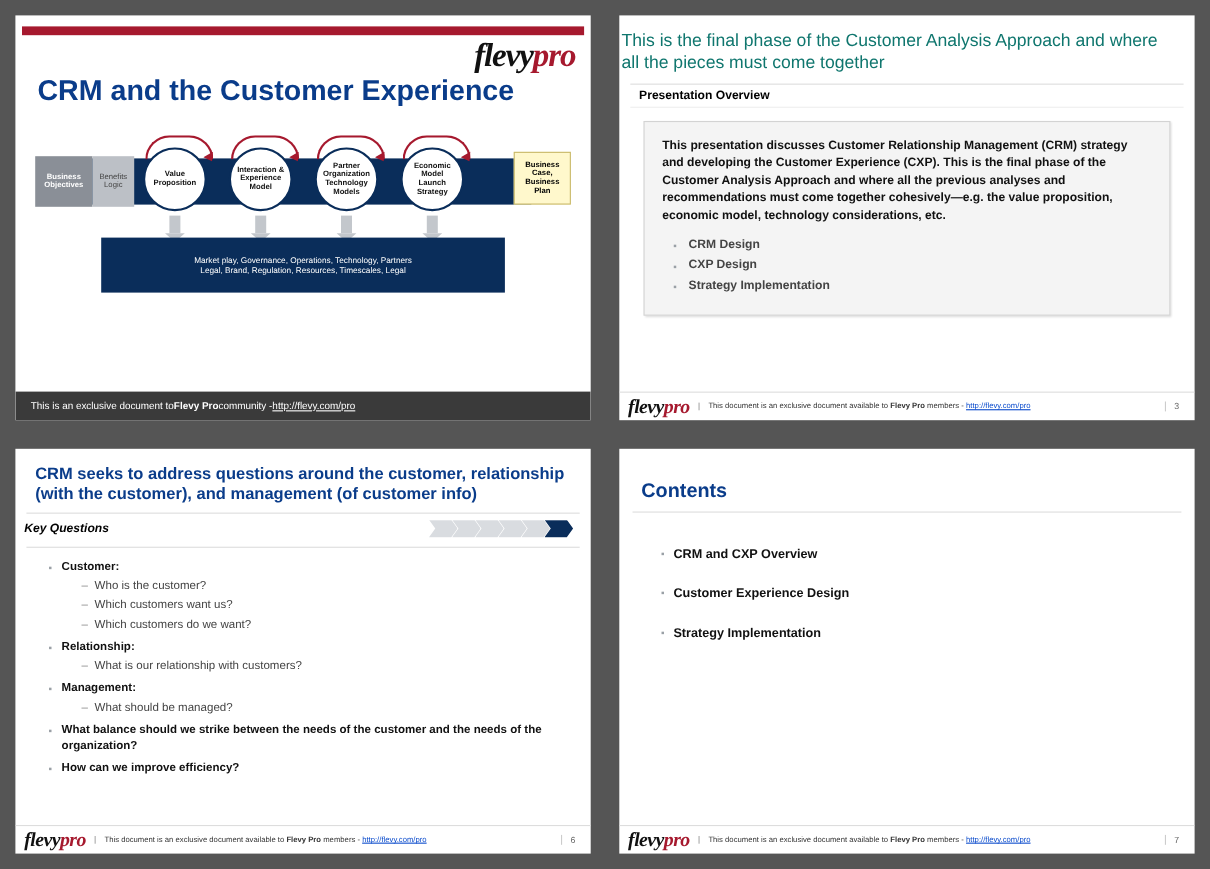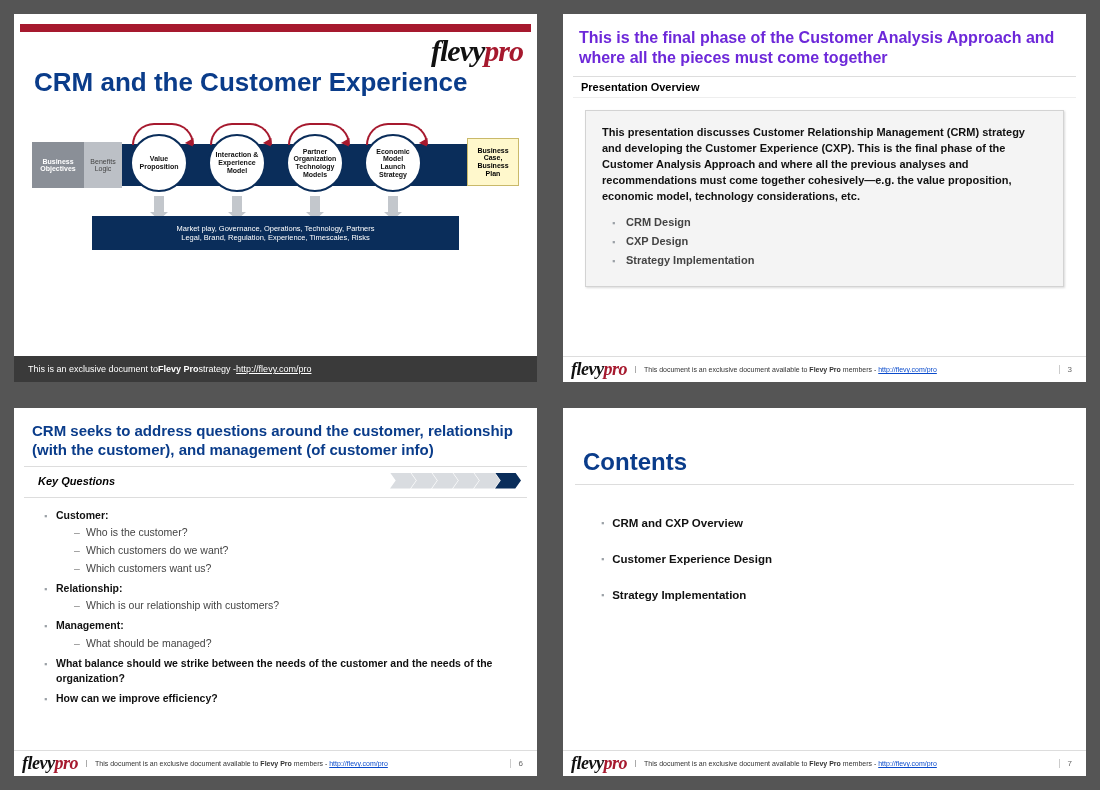--- a/index.html
+++ b/index.html
@@ -36,59 +36,59 @@
   .s1-diagram { position:relative; margin: 12px 18px 8px 18px; height: 140px; }
   .s1-navy { position:absolute; left:40px; right:36px; top:28px; height:42px; background:#0a2d5a; }
   .s1-greybox { position:absolute; left:0; top:26px; width:52px; height:46px; background:#8a8f97; color:#fff; font-size:7px; font-weight:bold; display:flex; align-items:center; justify-content:center; text-align:center; padding:2px; }
   .s1-greybox2 { position:absolute; left:52px; top:26px; width:38px; height:46px; background:#bcc0c6; color:#444; font-size:7px; display:flex; align-items:center; justify-content:center; text-align:center; padding:2px; }
   .s1-circle { position:absolute; top:18px; width:58px; height:58px; border:2px solid #0a2d5a; border-radius:50%; background:#fff; font-size:7px; font-weight:bold; color:#111; display:flex; align-items:center; justify-content:center; text-align:center; padding:4px; line-height:1.1; }
   .s1-endbox { position:absolute; top:22px; right:0; width:52px; height:48px; background:#fff8cc; border:1px solid #c9b96a; font-size:7px; font-weight:bold; display:flex; align-items:center; justify-content:center; text-align:center; padding:3px; line-height:1.1;}
   .s1-redcurve { position:absolute; top:7px; width:62px; height:22px; border:2px solid #a6192e; border-bottom:none; border-radius:34px 34px 0 0; }
   .s1-redcurve::after { content:""; position:absolute; right:-4px; bottom:-2px; border-left:5px solid transparent; border-right:5px solid transparent; border-top:7px solid #a6192e; transform:rotate(-30deg);}
   .s1-greyarrow { position:absolute; top:80px; width:10px; height:16px; background:#c3c7cc; }
   .s1-greyarrow::after{content:"";position:absolute;left:-4px;bottom:-8px;border-left:9px solid transparent;border-right:9px solid transparent;border-top:8px solid #c3c7cc;}
-  .s1-belowbox { position:absolute; left:60px; right:60px; top:100px; height:34px; background:#0a2d5a; color:#fff; font-size:7.5px; display:flex; flex-direction:column; align-items:center; justify-content:center; text-align:center; padding:3px 6px; line-height:1.25;}
+  .s1-belowbox { position:absolute; left:60px; right:60px; top:100px; height:50px; background:#0a2d5a; color:#fff; font-size:7.5px; display:flex; flex-direction:column; align-items:center; justify-content:center; text-align:center; padding:3px 6px; line-height:1.25;}
   .s1-footer { margin-top:auto; background:#3a3a3a; color:#fff; font-size:9px; padding:8px 14px; display:flex; align-items:center; }
   .s1-footer a{ color:#fff; }
 
   
-  .s2-title { color:#6d28d9; font-weight:bold; font-size:16px; padding:14px 18px 6px 16px; line-height:1.25;}
+  .s2-title { color:#0f766e; font-weight:normal; font-size:16px; padding:14px 18px 6px 2px; line-height:1.25;}
   .s2-subtitle { font-weight:bold; font-size:11px; padding:0 18px 6px 18px; border-top:1px solid #ddd; border-bottom:1px solid #eee; margin:2px 10px 8px 10px; padding:4px 8px;}
   .s2-box { margin:4px 22px 8px 22px; background:#f4f4f4; border:1px solid #d3d3d3; box-shadow:1px 1px 2px rgba(0,0,0,.15); padding:14px 16px; font-size:11px; line-height:1.45; color:#111;}
   .s2-box p{ margin-bottom:10px;}
   .s2-box ul{ list-style:none; padding-left:14px; }
   .s2-box ul li{ position:relative; padding-left:10px; margin:3px 0; color:#444; font-weight:bold;}
   .s2-box ul li::before{ content:"▪"; position:absolute; left:-4px; color:#9aa0a6; font-size:9px; top:2px;}
   .bottom-footer { margin-top:auto; border-top:1px solid #ddd; display:flex; align-items:center; padding:4px 8px 4px 8px; height:26px;}
   .bottom-footer .flogo { font-family: Georgia, 'Times New Roman', serif; font-style: italic; font-weight: bold; font-size:18px; letter-spacing:-0.5px; margin-right:8px;}
   .bottom-footer .flogo .black{color:#111;} .bottom-footer .flogo .red{color:#a6192e;}
   .bottom-footer .ftxt { font-size:7px; color:#333; border-left:1px solid #aaa; padding-left:8px;}
   .bottom-footer .ftxt a{color:#0a4bcc;}
   .bottom-footer .pageno { margin-left:auto; font-size:8px; color:#666; padding-right:6px; border-left:1px solid #ccc; padding-left:8px;}
 
   
   .s3-title { color:#0a3c8a; font-weight:bold; font-size:15px; padding:14px 18px 4px 18px; line-height:1.25;}
   .s3-hr { border-top:1px solid #ddd; margin:2px 10px;}
-  .s3-row { display:flex; align-items:center; padding:4px 16px 6px 24px;text-align:right;}
+  .s3-row { display:flex; align-items:center; padding:4px 16px 6px 8px;text-align:right;}
   .s3-kq { font-style:italic; font-weight:bold; font-size:11px; flex:0 0 auto;}
   .s3-chevrons { flex:1; display:flex; justify-content:flex-end; gap:0;}
   .chev { width:26px; height:16px; background:#d9dce0; clip-path: polygon(0 0, 78% 0, 100% 50%, 78% 100%, 0 100%, 22% 50%); margin-left:-5px;}
   .chev.active{ background:#0a2d5a; }
   .s3-body { padding:4px 8px 6px 30px; font-size:10.5px; line-height:1.5; color:#111;}
   .s3-body > ul { list-style:none; }
   .s3-body > ul > li { position:relative; padding-left:12px; margin:4px 0;}
   .s3-body > ul > li::before{content:"▪"; position:absolute; left:0; color:#9aa0a6; font-size:9px; top:2px;}
   .s3-body > ul > li > b { font-weight:bold; }
   .s3-body ul ul { list-style:none; padding-left:18px; }
   .s3-body ul ul li { position:relative; padding-left:12px; color:#444; margin:2px 0;}
   .s3-body ul ul li::before{content:"–"; position:absolute; left:0; color:#888;}
   .s3-body .boldline{ font-weight:bold; }
 
   
-  .s4-title { color:#0a3c8a; font-weight:bold; font-size:24px; padding:40px 20px 6px 20px; }
+  .s4-title { color:#0a3c8a; font-weight:bold; font-size:18px; padding:28px 20px 6px 20px; }
   .s4-hr { border-top:1px solid #ddd; margin:2px 12px 20px 12px;}
   .s4-list { padding:0 28px; }
   .s4-item { font-size:11.5px; font-weight:bold; color:#111; padding:12px 10px; position:relative;}
   .s4-item::before{content:"▪"; color:#9aa0a6; font-size:9px; margin-right:8px; position:relative; top:-1px;}
   .s4-item.hl { background:#f1f1f1; }
 </style>
 </head>
 <body>
 
 <div class="grid">
@@ -119,27 +119,27 @@
       <div class="s1-circle" style="left:332px">Economic Model Launch Strategy</div>
       <div class="s1-endbox">Business Case, Business Plan</div>
 
       <div class="s1-greyarrow" style="left:122px"></div>
       <div class="s1-greyarrow" style="left:200px"></div>
       <div class="s1-greyarrow" style="left:278px"></div>
       <div class="s1-greyarrow" style="left:356px"></div>
 
       <div class="s1-belowbox">
         <span>Market play, Governance, Operations, Technology, Partners</span>
-        <span>Legal, Brand, Regulation, Experience, Timescales, Risks</span>
+        <span>Legal, Brand, Regulation, Resources, Timescales, Legal</span>
       </div>
     </div>
     <div class="s1-footer">
       <span>This is an exclusive document to </span>
       <b>Flevy Pro</b>
-      <span> strategy - </span>
+      <span> community - </span>
       <a href="#">http://flevy.com/pro</a>
     </div>
   </div>
 
   <div class="slide">
     <div class="s2-title">This is the final phase of the Customer Analysis Approach and where all the pieces must come together</div>
     <div class="s2-subtitle">Presentation Overview</div>
     <div class="s2-box">
       <p><b>This presentation discusses Customer Relationship Management (CRM) strategy and developing the Customer Experience (CXP).  This is the final phase of the Customer Analysis Approach and where all the previous analyses and recommendations must come together cohesively—e.g. the value proposition, economic model, technology considerations, etc.</b></p>
       <ul>
@@ -170,27 +170,27 @@
         <div class="chev"></div>
         <div class="chev active"></div>
       </div>
     </div>
     <div class="s3-hr"></div>
     <div class="s3-body">
       <ul>
         <li><b>Customer:</b>
           <ul>
             <li>Who is the customer?</li>
+            <li>Which customers want us?</li>
             <li>Which customers do we want?</li>
-            <li>Which customers want us?</li>
           </ul>
         </li>
         <li><b>Relationship:</b>
           <ul>
-            <li>Which is our relationship with customers?</li>
+            <li>What is our relationship with customers?</li>
           </ul>
         </li>
         <li><b>Management:</b>
           <ul>
             <li>What should be managed?</li>
           </ul>
         </li>
         <li class="boldline">What balance should we strike between the needs of the customer and the needs of the organization?</li>
         <li class="boldline">How can we improve efficiency?</li>
       </ul>

